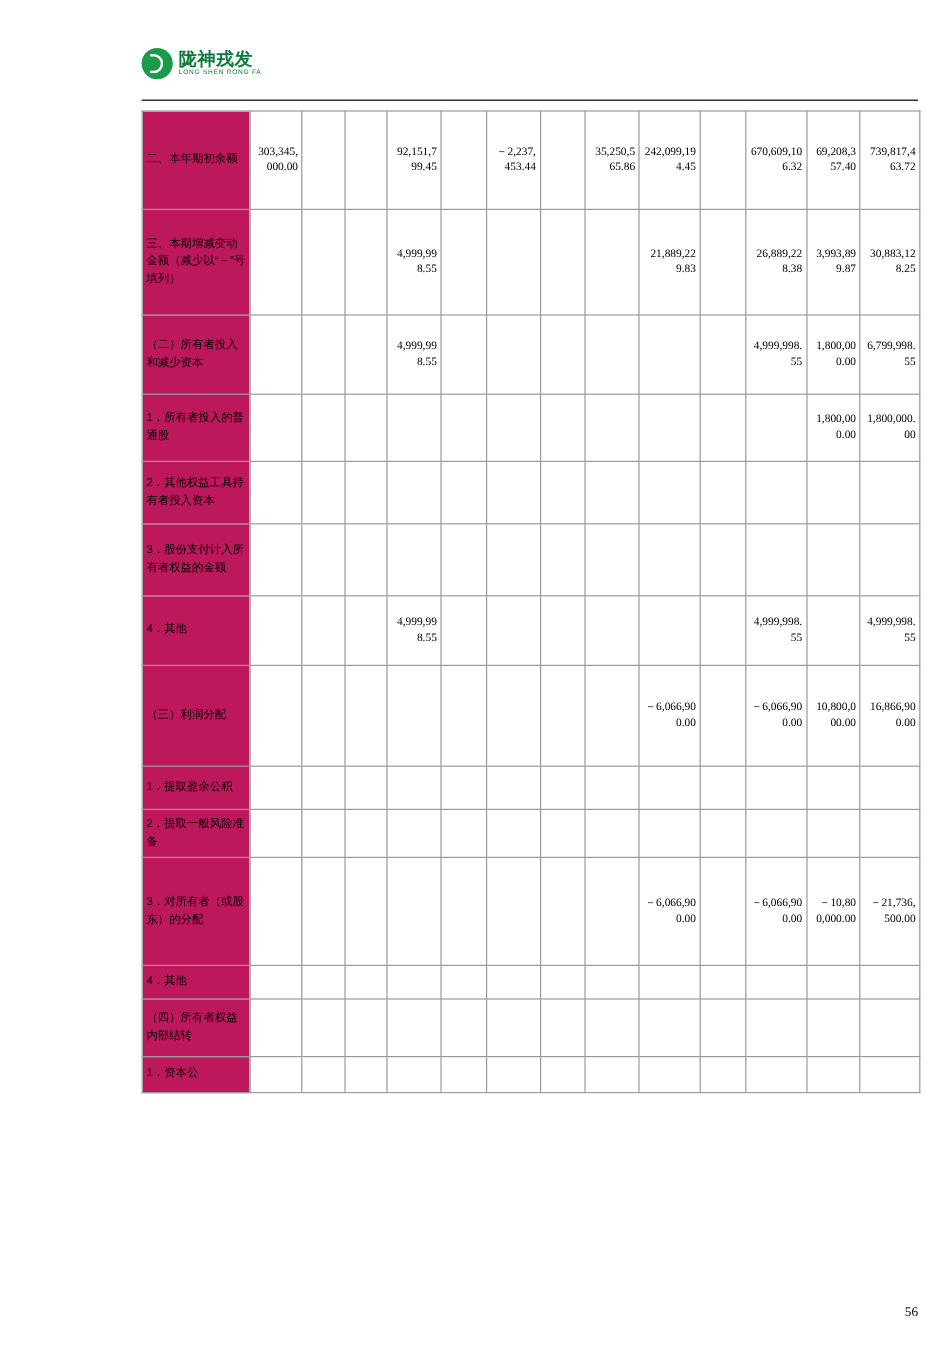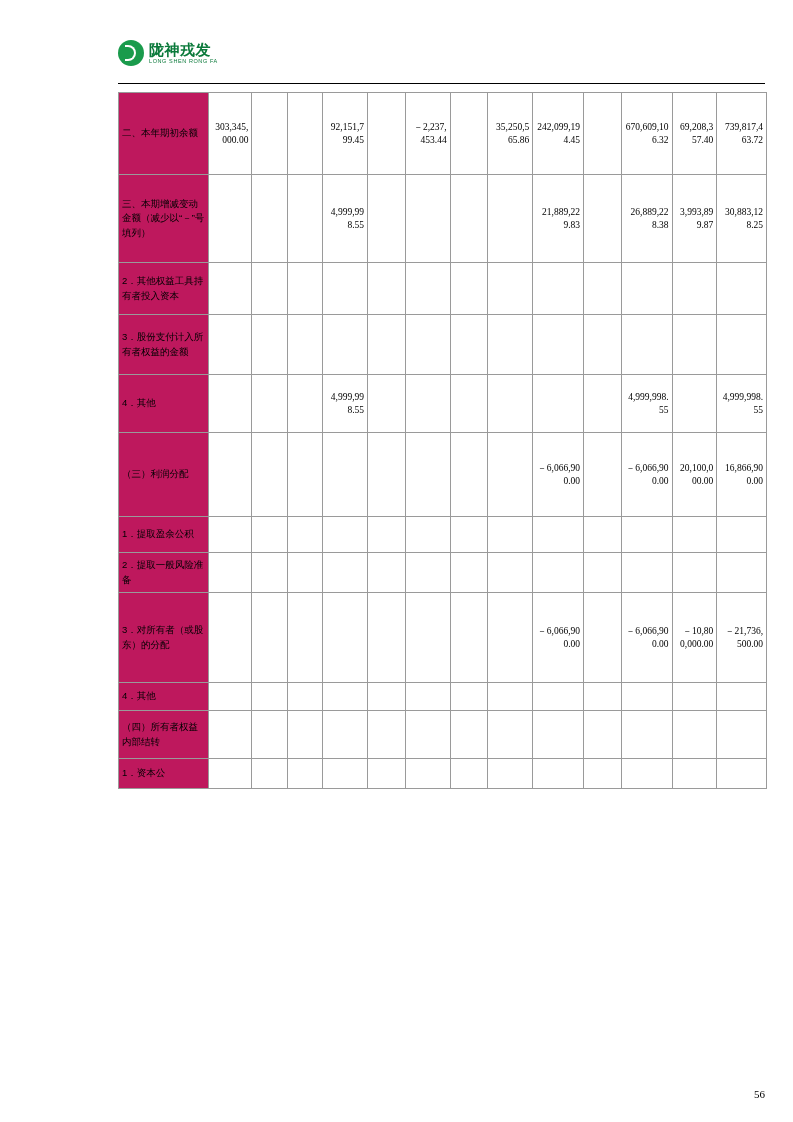--- a/index.html
+++ b/index.html
@@ -198,20 +198,52 @@
             <td class="num"></td>
             <td class="num"></td>
             <td class="num"></td>
             <td class="num"></td>
             <td class="num">21,889,229.83</td>
             <td class="num"></td>
             <td class="num">26,889,228.38</td>
             <td class="num">3,993,899.87</td>
             <td class="num">30,883,128.25</td>
           </tr>
+          <tr style="height: 66px;">
+            <td class="label">（二）所有者投入和减少资本</td>
+            <td class="num"></td>
+            <td class="num"></td>
+            <td class="num"></td>
+            <td class="num">4,999,998.55</td>
+            <td class="num"></td>
+            <td class="num"></td>
+            <td class="num"></td>
+            <td class="num"></td>
+            <td class="num"></td>
+            <td class="num"></td>
+            <td class="num">4,999,998.55</td>
+            <td class="num">1,800,000.00</td>
+            <td class="num">6,799,998.55</td>
+          </tr>
+          <tr style="height: 56px;">
+            <td class="label">1．所有者投入的普通股</td>
+            <td class="num"></td>
+            <td class="num"></td>
+            <td class="num"></td>
+            <td class="num"></td>
+            <td class="num"></td>
+            <td class="num"></td>
+            <td class="num"></td>
+            <td class="num"></td>
+            <td class="num"></td>
+            <td class="num"></td>
+            <td class="num"></td>
+            <td class="num">1,800,000.00</td>
+            <td class="num">1,800,000.00</td>
+          </tr>
           <tr style="height: 52px;">
             <td class="label">2．其他权益工具持有者投入资本</td>
             <td class="num"></td>
             <td class="num"></td>
             <td class="num"></td>
             <td class="num"></td>
             <td class="num"></td>
             <td class="num"></td>
             <td class="num"></td>
             <td class="num"></td>
@@ -259,21 +291,21 @@
             <td class="num"></td>
             <td class="num"></td>
             <td class="num"></td>
             <td class="num"></td>
             <td class="num"></td>
             <td class="num"></td>
             <td class="num"></td>
             <td class="num">－6,066,900.00</td>
             <td class="num"></td>
             <td class="num">－6,066,900.00</td>
-            <td class="num">20,100,000.00</td>
+            <td class="num">10,800,000.00</td>
             <td class="num">16,866,900.00</td>
           </tr>
           <tr style="height: 36px;">
             <td class="label">1．提取盈余公积</td>
             <td class="num"></td>
             <td class="num"></td>
             <td class="num"></td>
             <td class="num"></td>
             <td class="num"></td>
             <td class="num"></td>

